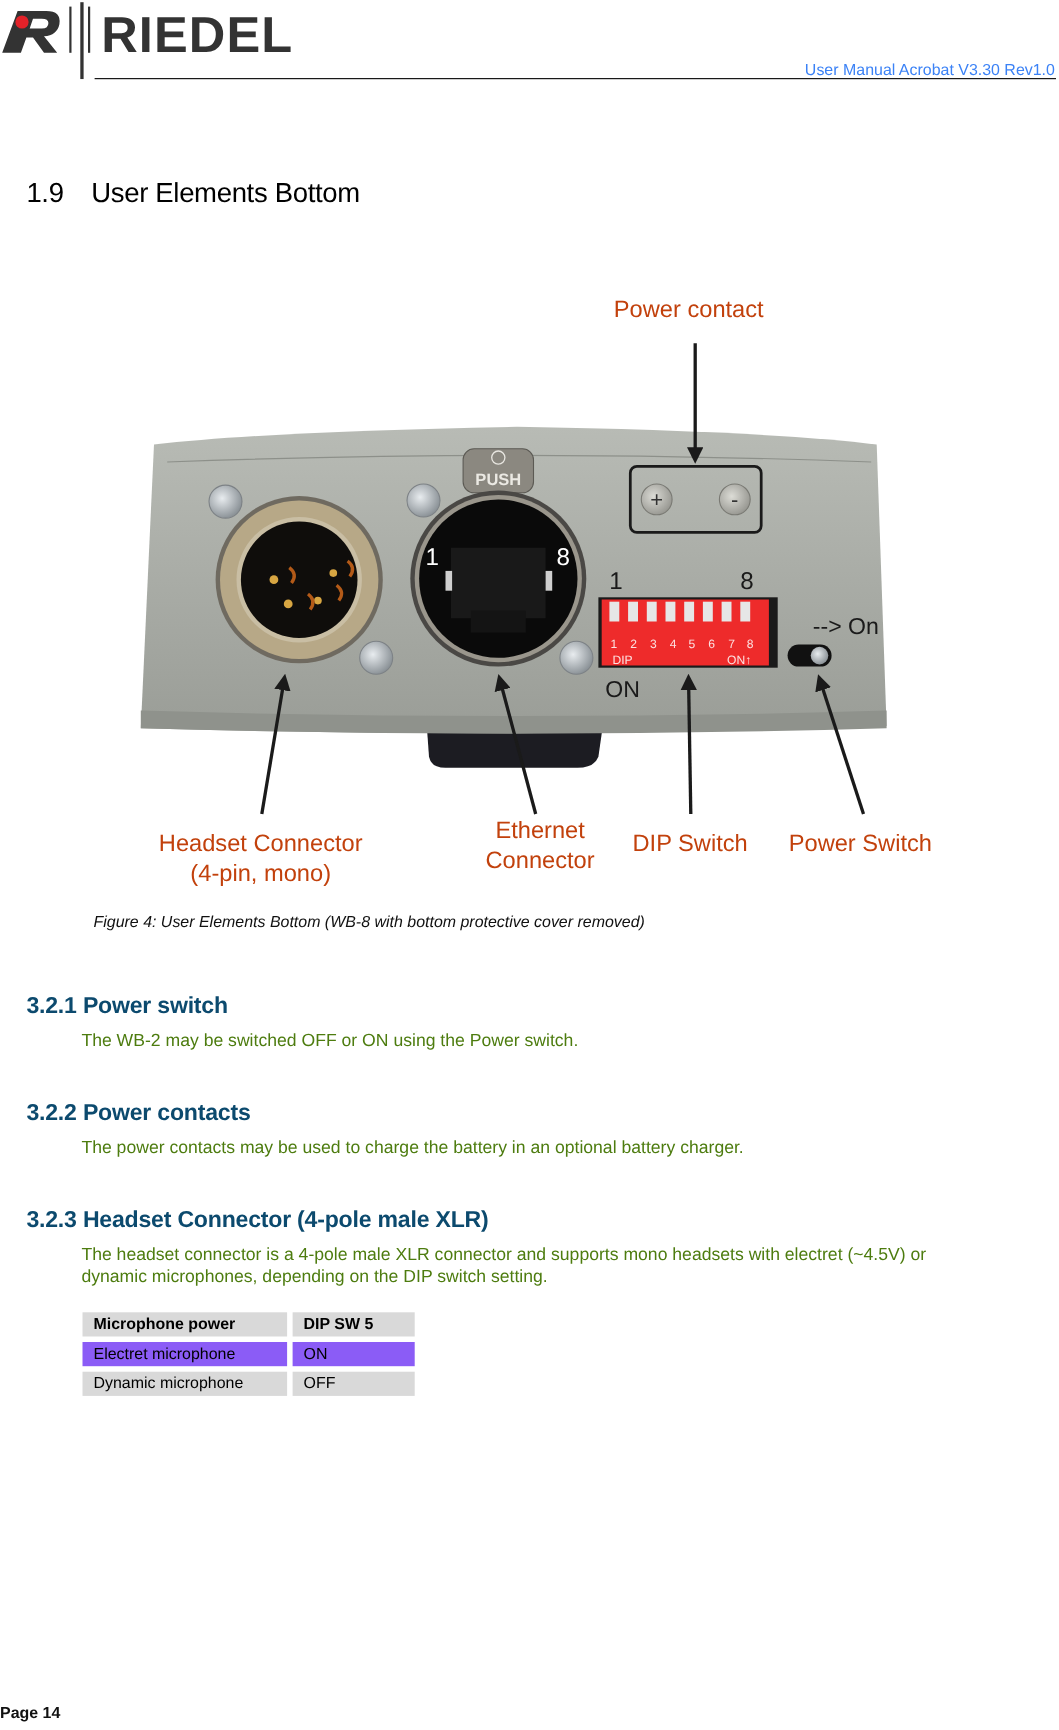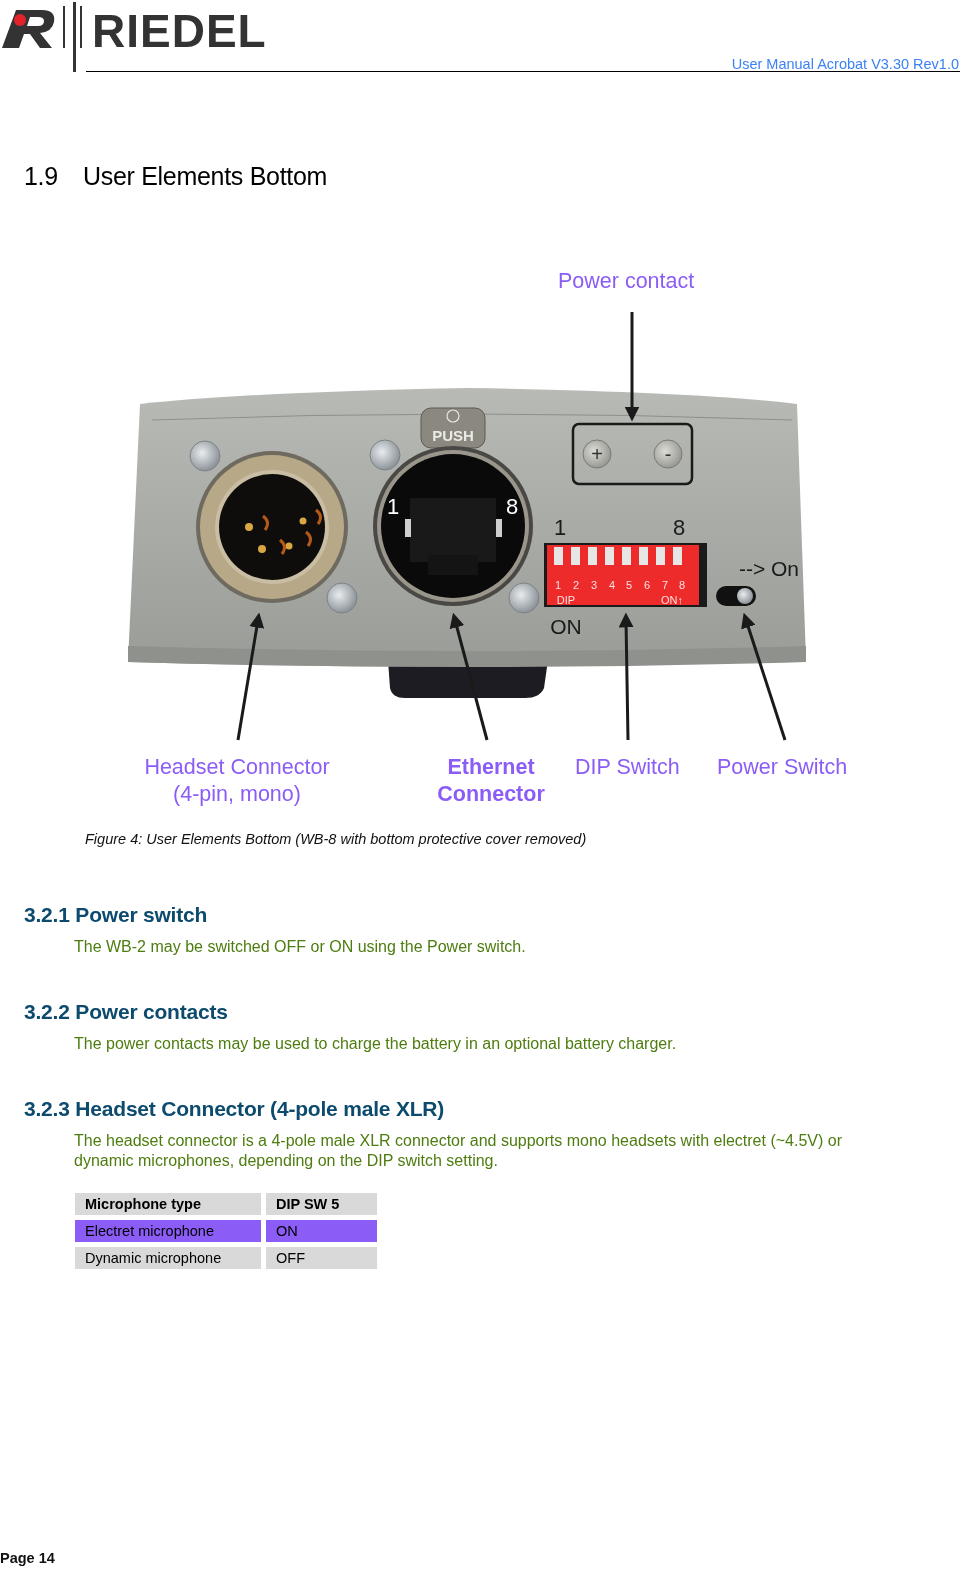--- a/index.html
+++ b/index.html
@@ -10,21 +10,21 @@
     .logo { position: absolute; left: 0; top: 0; width: 270px; height: 72px; }
     .header-rule { position: absolute; left: 86px; top: 71px; width: 874px; height: 1px; background: #000; }
     .header-title { position: absolute; right: 4px; top: 56px; font-size: 14.5px; color: #3b82f6; }
 
     
     .h2 { position: absolute; left: 24px; top: 162px; font-size: 25px; font-weight: normal; letter-spacing: -0.3px; }
     .h2 .num { display: inline-block; width: 59px; }
 
     
     .figure { position: absolute; left: 0; top: 260px; width: 963px; height: 560px; }
-    .fig-label { position: absolute; font-size: 21.5px; color: #8b5cf6; text-align: center; line-height: 27px; white-space: nowrap; }
+    .fig-label { position: absolute; font-size: 21.5px; color: #c2410c; text-align: center; line-height: 27px; white-space: nowrap; }
     .fig-caption { position: absolute; left: 85px; top: 831px; font-size: 14.5px; font-style: italic; color: #111; }
 
     
     .h3 { position: absolute; left: 24px; font-size: 21px; font-weight: bold; letter-spacing: -0.2px; color: #0c4a6e; }
     .para { position: absolute; left: 74px; font-size: 16px; line-height: 19.5px; color: #4d7c0f; width: 840px; }
 
     
     .mic-table { position: absolute; left: 75px; top: 1193px; font-size: 14.5px; }
     .mic-row { display: flex; height: 22px; margin-bottom: 5px; }
     .mic-cell { background: #d9d9d9; padding-left: 10px; line-height: 22px; margin-right: 5px; }
@@ -170,42 +170,42 @@
       <line x1="628" y1="740" x2="626" y2="620" marker-end="url(#arrowHead)"></line>
       <line x1="785" y1="740" x2="746" y2="620" marker-end="url(#arrowHead)"></line>
     </g>
   </svg>
 
   <div class="fig-label" style="left:558px; top:8px;">Power contact</div>
   <div class="fig-label" style="left:130px; top:494px; width:214px;">
     <div>Headset Connector</div>
     <div>(4-pin, mono)</div>
   </div>
-  <div class="fig-label" style="left:430px; top:494px; width:122px;font-weight:bold;">
+  <div class="fig-label" style="left:430px; top:482px; width:122px;">
     <div>Ethernet</div>
     <div>Connector</div>
   </div>
   <div class="fig-label" style="left:575px; top:494px;">DIP Switch</div>
   <div class="fig-label" style="left:717px; top:494px;">Power Switch</div>
 </div>
 
 <div class="fig-caption">Figure 4: User Elements Bottom (WB-8 with bottom protective cover removed)</div>
 
 <h3 class="h3" style="top:903px;">3.2.1 Power switch</h3>
 <p class="para" style="top:937px;">The WB-2 may be switched OFF or ON using the Power switch.</p>
 
 <h3 class="h3" style="top:1000px;">3.2.2 Power contacts</h3>
 <p class="para" style="top:1034px;">The power contacts may be used to charge the battery in an optional battery charger.</p>
 
 <h3 class="h3" style="top:1097px;">3.2.3 Headset Connector (4-pole male XLR)</h3>
 <p class="para" style="top:1131px; width:830px;">The headset connector is a 4-pole male XLR connector and supports mono headsets with electret (~4.5V) or dynamic microphones, depending on the DIP switch setting.</p>
 
 <div class="mic-table">
   <div class="mic-row header">
-    <div class="mic-cell c1">Microphone type</div>
+    <div class="mic-cell c1">Microphone power</div>
     <div class="mic-cell c2">DIP SW 5</div>
   </div>
   <div class="mic-row alt">
     <div class="mic-cell c1">Electret microphone</div>
     <div class="mic-cell c2">ON</div>
   </div>
   <div class="mic-row">
     <div class="mic-cell c1">Dynamic microphone</div>
     <div class="mic-cell c2">OFF</div>
   </div>

